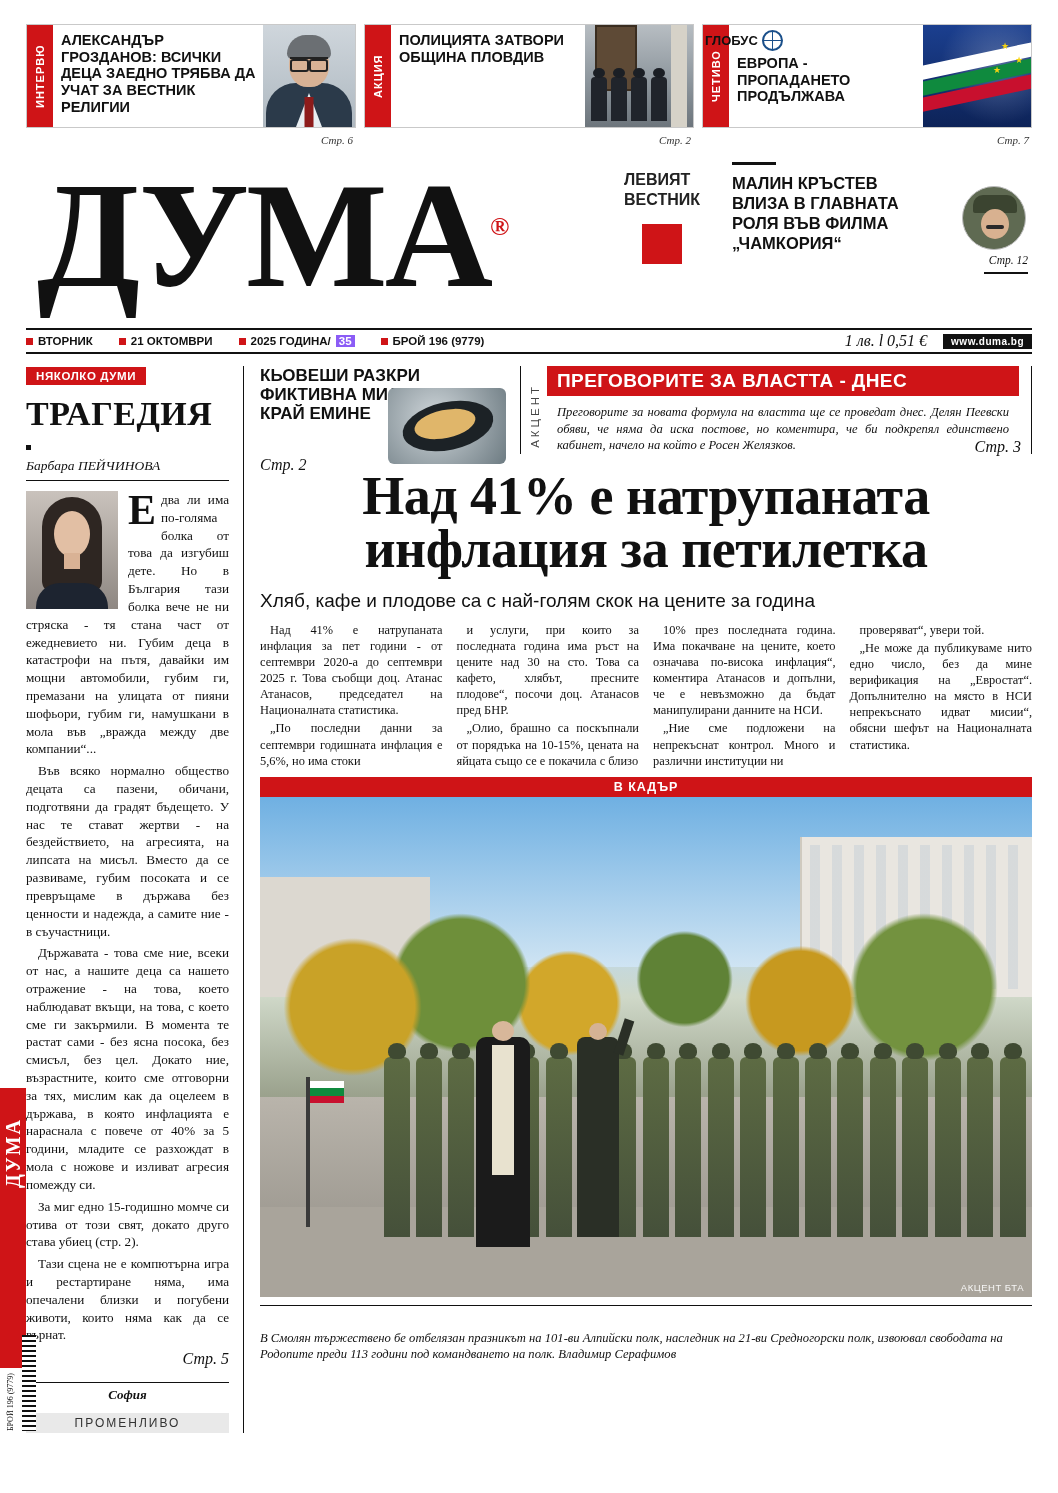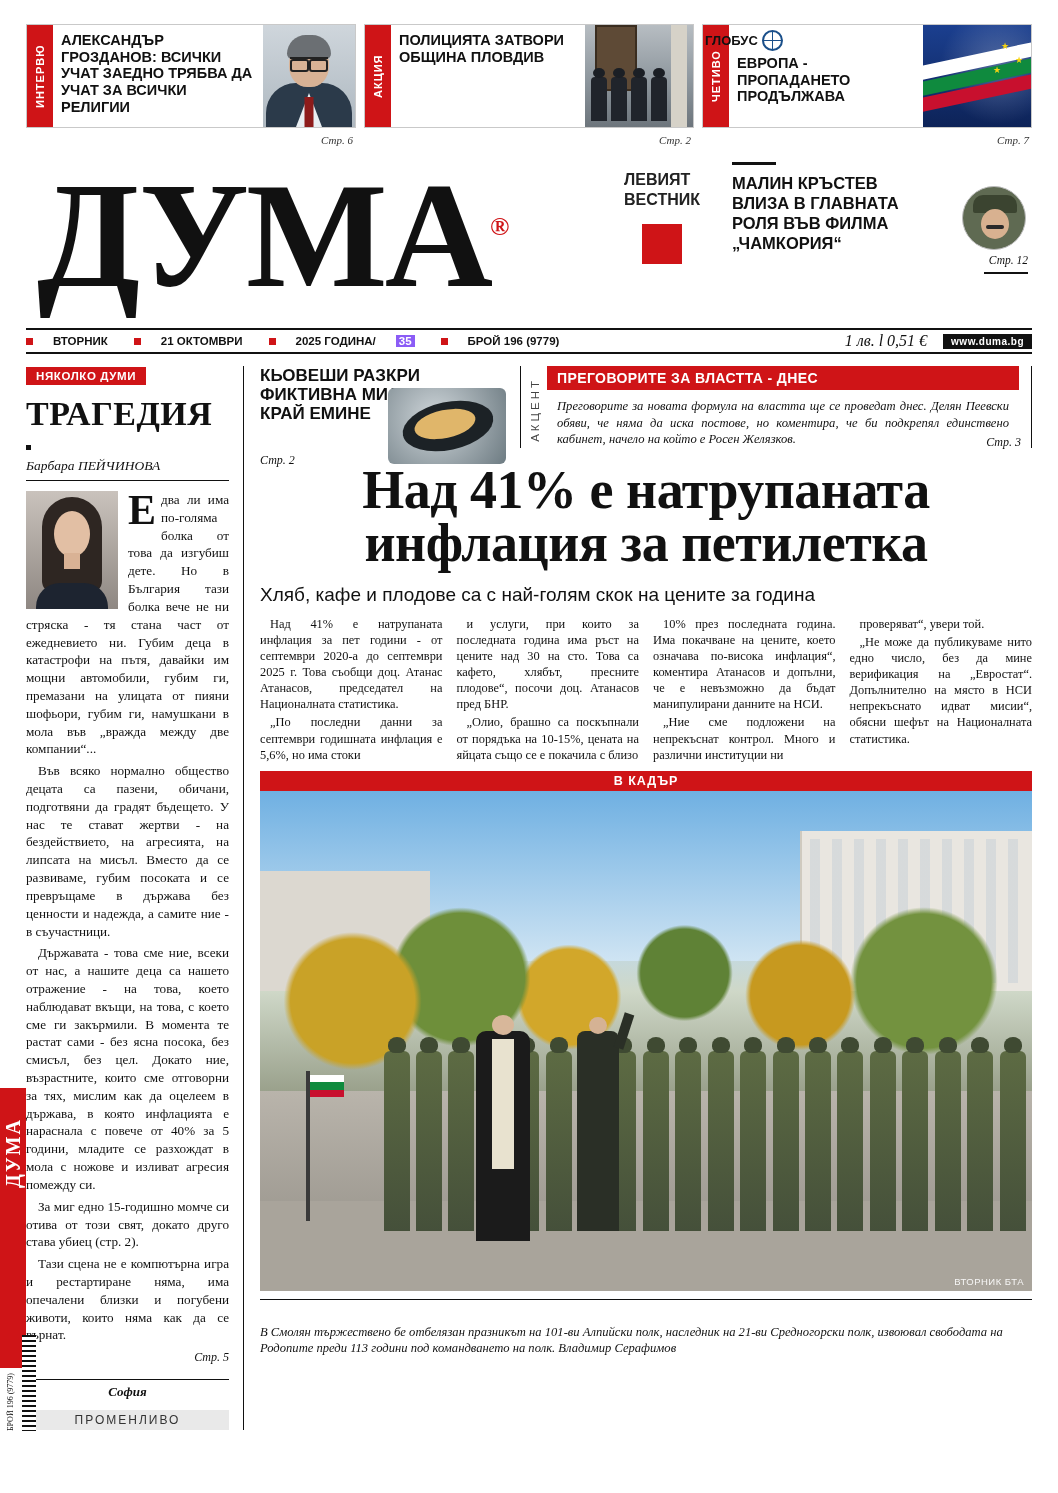--- a/index.html
+++ b/index.html
@@ -86,21 +86,21 @@
                       background:#5f6a52; overflow:hidden; border:1px solid #bbb;}
   .mh-right .avatar .cap{position:absolute;top:8px;left:10px;width:44px;height:18px;border-radius:10px 10px 2px 2px;background:#3b4430;}
   .mh-right .avatar .face{position:absolute;top:22px;left:18px;width:28px;height:30px;border-radius:50%;background:#d8b190;}
   .mh-right .avatar .mous{position:absolute;top:38px;left:23px;width:18px;height:4px;background:#2a2a2a;border-radius:2px;}
   .mh-right .pg { position:absolute; right:4px; top:92px; font-style:italic; font-size:11.5px; }
   .mh-right .pgrule{position:absolute;right:4px;top:110px;width:44px;height:2px;background:#111;}
 
   
   .infobar { display:flex; align-items:center; gap:0; border-top:2px solid #111; border-bottom:2px solid #111;
              height:26px; margin-top:2px; font-family:"Liberation Sans", sans-serif; font-size:11.5px; font-weight:bold; }
-  .infobar .item { display:flex; align-items:center; gap:20px; margin-right:26px; }
+  .infobar .item { display:flex; align-items:center; gap:5px; margin-right:26px; }
   .infobar .sq { width:7px;height:7px;background:#cf1417; }
   .infobar .year35 { background:#8b5cf6;color:#fff;padding:0 3px; }
   .infobar .price { margin-left:auto; font-family:"Liberation Serif", serif; font-size:16px; font-style:italic; font-weight:normal;}
   .infobar .site { background:#111; color:#fff; font-size:10px; padding:2px 8px; margin-left:16px; letter-spacing:.5px;}
 
   
   .main { display:flex; gap:0; margin-top:12px; }
   .col-left { width:218px; padding-right:14px; border-right:1px solid #111; }
   .col-right { flex:1; padding-left:16px; }
 
@@ -113,21 +113,21 @@
   .author-photo { width:92px;height:118px; float:left; margin:0 10px 4px 0; background:#b9b2ad; position:relative; overflow:hidden;}
   .author-photo .bg2{position:absolute;inset:0;background:linear-gradient(#c9c2bc,#8e8782);}
   .author-photo .hair{position:absolute;top:6px;left:16px;width:60px;height:96px;background:#2e2622;border-radius:30px 30px 12px 12px;}
   .author-photo .face{position:absolute;top:20px;left:28px;width:36px;height:46px;border-radius:50%;background:#e2bfa4;}
   .author-photo .neck{position:absolute;top:62px;left:38px;width:16px;height:16px;background:#d9b295;}
   .author-photo .shoulders{position:absolute;bottom:0;left:10px;width:72px;height:26px;background:#1d2430;border-radius:24px 24px 0 0;}
   .lede { font-size:13.2px; line-height:1.35; text-align:justify; hyphens:auto; }
   .lede p { margin:0 0 4px; text-indent:12px; }
   .lede p.first { text-indent:0; }
   .dropcap { float:left; font-size:42px; line-height:34px; font-weight:bold; padding:2px 5px 0 0; font-family:"Liberation Serif",serif;}
-  .stp { text-align:right; font-style:italic; font-size:12px; margin-top:6px; }
+  .stp { text-align:right; font-style:italic; font-size:16px; margin-top:6px; }
 
   
   .weather { margin-top:14px; border-top:1px solid #111; }
   .weather .city { text-align:center; font-weight:bold; font-size:13px; font-style:italic; padding:4px 0 10px; }
   .weather .cond { background:#e9e9e9; text-align:center; font-family:"Liberation Sans", sans-serif;
                    font-size:12px; letter-spacing:2px; padding:3px 0; color:#333;}
   .weather .row { display:flex; align-items:center; justify-content:space-between; padding:8px 4px 0; }
   .weather .temp { font-size:40px; font-weight:bold; }
   .weather .temp sup { font-size:17px; }
   .thermo{width:12px;height:46px;position:relative;}
@@ -156,21 +156,21 @@
   .mussel .pic { position:absolute; right:0; top:22px; width:118px; height:76px; border-radius:6px; overflow:hidden;
                  background:radial-gradient(circle at 40% 40%,#cfd6da,#6d7b82); }
   .mussel .shell{position:absolute;left:14px;top:14px;width:92px;height:48px;border-radius:46px/24px;background:#1c2226;transform:rotate(-12deg);}
   .mussel .shell2{position:absolute;left:26px;top:22px;width:62px;height:28px;border-radius:31px/14px;background:#e0b66a;transform:rotate(-12deg);}
   .mussel .stp{position:absolute;left:0;bottom:-20px;}
   .accent { flex:1; border-left:1px solid #111; border-right:1px solid #111; padding:0 12px 0 0; position:relative; display:flex; }
   .accent .vlabel { writing-mode:vertical-rl; transform:rotate(180deg); font-family:"Liberation Sans",sans-serif;
                     font-size:11.5px; letter-spacing:3px; color:#444; padding:6px 8px 0 6px;}
   .accent .inner { flex:1; }
   .accent .bar { background:#cf1417; color:#fff; font-family:"Liberation Sans",sans-serif; font-weight:bold;
-                 font-size:14px; padding:4px 10px; letter-spacing:.4px; }
+                 font-size:19px; padding:4px 10px; letter-spacing:.4px; }
   .accent .txt { font-style:italic; font-size:12.6px; line-height:1.32; padding:8px 10px 0 10px; text-align:justify;}
   .accent .stp { position:absolute; right:10px; bottom:-2px; }
 
   
   h2.headline { font-size:54px; line-height:0.98; font-weight:bold; letter-spacing:-.5px; margin:16px 0 0; text-align:center; }
   .subhead { font-family:"Liberation Sans", sans-serif; font-size:19px; font-weight:normal; margin:14px 0 10px; }
   .artcols { column-count:4; column-gap:14px; font-size:12.4px; line-height:1.3; text-align:justify; hyphens:auto; }
   .artcols p { margin:0 0 2px; text-indent:10px; }
   .artcols p.first{ text-indent:10px; }
   .stp-right { text-align:right; font-style:italic; font-size:12px; margin-top:4px; }
@@ -210,21 +210,21 @@
 </style>
 </head>
 <body>
 
 <div class="page">
 
   <div class="teasers">
 
     <div class="teaser t1">
       <div class="tag">ИНТЕРВЮ</div>
-      <div class="ttext">АЛЕКСАНДЪР ГРОЗДАНОВ: ВСИЧКИ УЧАТ ЗАЕДНО ТРЯБВА ДА УЧАТ ЗА ВСИЧКИ РЕЛИГИИ</div>
+      <div class="ttext">АЛЕКСАНДЪР ГРОЗДАНОВ: ВСИЧКИ ДЕЦА ЗАЕДНО ТРЯБВА ДА УЧАТ ЗА ВЕСТНИК РЕЛИГИИ</div>
       <div class="tpic">
         <div class="portrait">
           <div class="body"></div>
             <div class="shirt"></div>
             <div class="tie"></div>
           <div class="head"></div>
             <div class="hair"></div>
             <div class="glasses"></div>
         </div>
       </div>
@@ -417,21 +417,21 @@
             <div class="sold" style="left:85%"></div>
           <div class="sold" style="left:90%"></div>
             <div class="sold" style="left:95%"></div>
         </div>
         <div class="priest">
             <div class="stole"></div>
           </div>
         <div class="officer">
             <div class="arm"></div>
           </div>
-        <div class="photo-credit">ВТОРНИК БТА</div>
+        <div class="photo-credit">АКЦЕНТ БТА</div>
       </div>
       <div class="caption">В Смолян тържествено бе отбелязан празникът на 101-ви Алпийски полк, наследник на 21-ви Средногорски полк, извоювал свободата на Родопите преди 113 години под командването на полк. Владимир Серафимов</div>
     </div>
   </div>
 
   <div class="spine">
     <div class="v">ДУМА</div>
   </div>
   <div class="barcode"></div>
   <div class="barcode-num">БРОЙ 196 (9779)</div>

